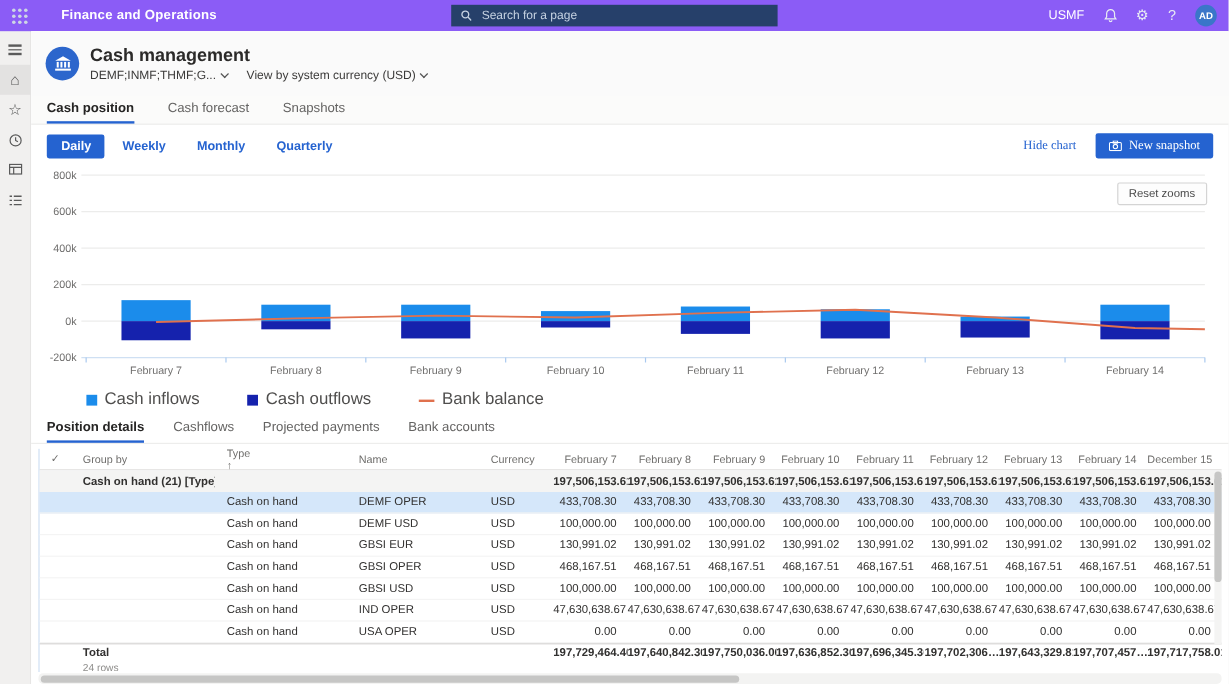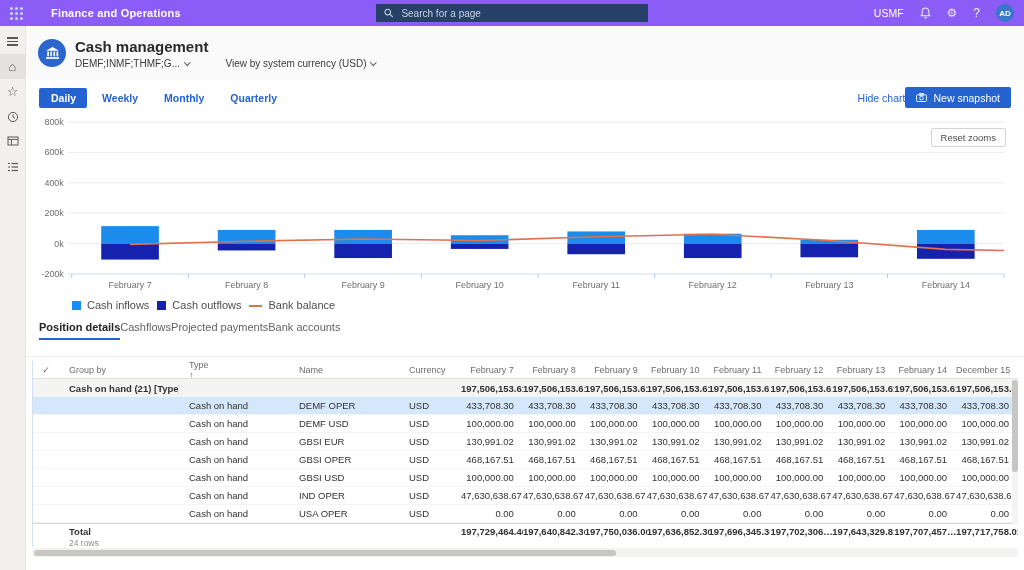--- a/index.html
+++ b/index.html
@@ -23,46 +23,46 @@
   .side-item{width:26px;height:25px;display:flex;align-items:center;justify-content:center;color:#5a5a5a;font-size:13px;cursor:pointer;}
   .side-item.active{background:#e3e2e1;}
   .hb{display:flex;flex-direction:column;gap:2px;}
   .hb i{width:11px;height:1.5px;background:#5a5a5a;display:block;}
   main{flex:1;display:flex;flex-direction:column;background:#fff;position:relative;min-width:0;}
   
   .page-header{height:54px;background:#fafafa;display:flex;align-items:center;padding:0 12px;}
   .hdr-icon{width:28px;height:28px;border-radius:50%;background:#2c66cc;display:flex;align-items:center;justify-content:center;flex:none;}
   .hdr-text{margin-left:9px;}
   .hdr-title{font-size:15px;font-weight:bold;color:#2b2a29;}
-  .hdr-sub{display:flex;gap:36px;font-size:10px;color:#3b3a39;margin-top:3px;align-items:flex-start;cursor:pointer;}
+  .hdr-sub{display:flex;gap:16px;font-size:10px;color:#3b3a39;margin-top:3px;align-items:flex-start;cursor:pointer;}
   .chev{display:inline-block;width:4.5px;height:4.5px;border-right:1.2px solid #555;border-bottom:1.2px solid #555;transform:rotate(45deg);margin-left:5px;margin-bottom:2px;}
   .hdr-right{margin-left:auto;display:flex;align-items:center;gap:12px;}
   .balance{text-align:right;}
   .balance-label{font-size:9px;color:#6b6a69;}
   .balance-value{font-size:14px;font-weight:bold;color:#1c1b1a;margin-top:2px;}
   .vdiv{width:1px;height:28px;background:#dcdcdc;}
   .btn-primary{background:#2563d0;color:#fff;font-size:10.5px;border:none;border-radius:2px;height:21px;padding:0 11px;display:flex;align-items:center;gap:6px;cursor:pointer;font-family:inherit;}
   
   .tabstrip{display:flex;gap:28px;padding:0 13px;border-bottom:1px solid #ededec;background:#fbfbfa;height:24px;align-items:flex-end;}
   .tab{font-size:11px;color:#646362;padding-bottom:5px;border-bottom:2px solid transparent;cursor:pointer;}
   .tab.active{color:#252423;font-weight:bold;border-bottom-color:#2563d0;}
   
   .controls{display:flex;align-items:center;padding:7px 13px 4px;gap:4px;}
   .pill{font-size:10.5px;color:#2563d0;font-weight:bold;padding:4px 11px;border-radius:2px;cursor:pointer;background:transparent;border:none;font-family:inherit;}
   .pill.active{background:#2563d0;color:#fff;padding-left:12px;}
-  .controls-right{margin-left:auto;display:flex;align-items:center;}
+  .controls-right{margin-left:auto;display:flex;gap:16px;align-items:center;font-family:Liberation Serif, serif;}
   .link{color:#2563d0;font-size:10.5px;cursor:pointer;}
   
   .chart-wrap{position:relative;padding:2px 8px 0 10px;}
   .reset-btn{position:absolute;right:18px;top:16px;background:#fdfdfd;border:1px solid #d4d4d4;font-size:9.5px;color:#4a4a4a;padding:3px 9px;border-radius:2px;cursor:pointer;font-family:inherit;}
-  .legend{display:flex;gap:8px;padding:3px 0 4px 36px;font-size:11px;color:#4f4e4d;align-items:center;}
+  .legend{display:flex;gap:40px;padding:3px 0 4px 36px;font-size:14px;color:#4f4e4d;align-items:center;}
   .sw{width:9px;height:9px;display:inline-block;margin-right:6px;vertical-align:-1px;}
   .sw.line{width:13px;height:2.5px;vertical-align:2px;}
   
-  .details-tabs{display:flex;padding:6px 13px 16px;border-bottom:1px solid #ededec;}
+  .details-tabs{display:flex;gap:24px;padding:6px 13px 0;border-bottom:1px solid #ededec;}
   .dtab{font-size:11px;color:#646362;padding-bottom:5px;border-bottom:2px solid transparent;cursor:pointer;}
   .dtab.active{color:#252423;font-weight:bold;border-bottom-color:#2563d0;}
   
   .grid{position:relative;margin:4px 6px 0 6px;border-left:1px solid #cfe0f3;}
   .tr{display:grid;grid-template-columns:26px 120px 110px 120px 52px repeat(9,1fr);align-items:center;height:18px;}
   .tr.hdr{color:#6e6d6b;font-size:9px;border-bottom:1px solid #e1e0df;}
   .tr.row{font-size:9.5px;border-bottom:1px solid #f4f4f4;cursor:pointer;}
   .tr.row.selected{background:#d5e7fa;}
   .tr.group{background:#f4f4f3;font-weight:bold;font-size:9.5px;}
   .td{white-space:nowrap;overflow:hidden;}
@@ -168,20 +168,25 @@
         </span>
         <div class="hdr-text">
           <div class="hdr-title">Cash management</div>
           <div class="hdr-sub">
             <span><span>DEMF;INMF;THMF;G...</span><span class="chev"></span></span>
             <span><span>View by system currency (USD)</span><span class="chev"></span></span>
           </div>
         </div>
       </div>
 
+      <div class="tabstrip">
+        <span class="tab active">Cash position</span>
+        <span class="tab">Cash forecast</span>
+        <span class="tab">Snapshots</span>
+      </div>
 
       <div class="controls">
         <button class="pill active">Daily</button>
         <button class="pill">Weekly</button>
         <button class="pill">Monthly</button>
         <button class="pill">Quarterly</button>
         <div class="controls-right">
           <span class="link">Hide chart</span>
           <button class="btn-primary">
             <svg width="11" height="9" viewBox="0 0 12 10">

